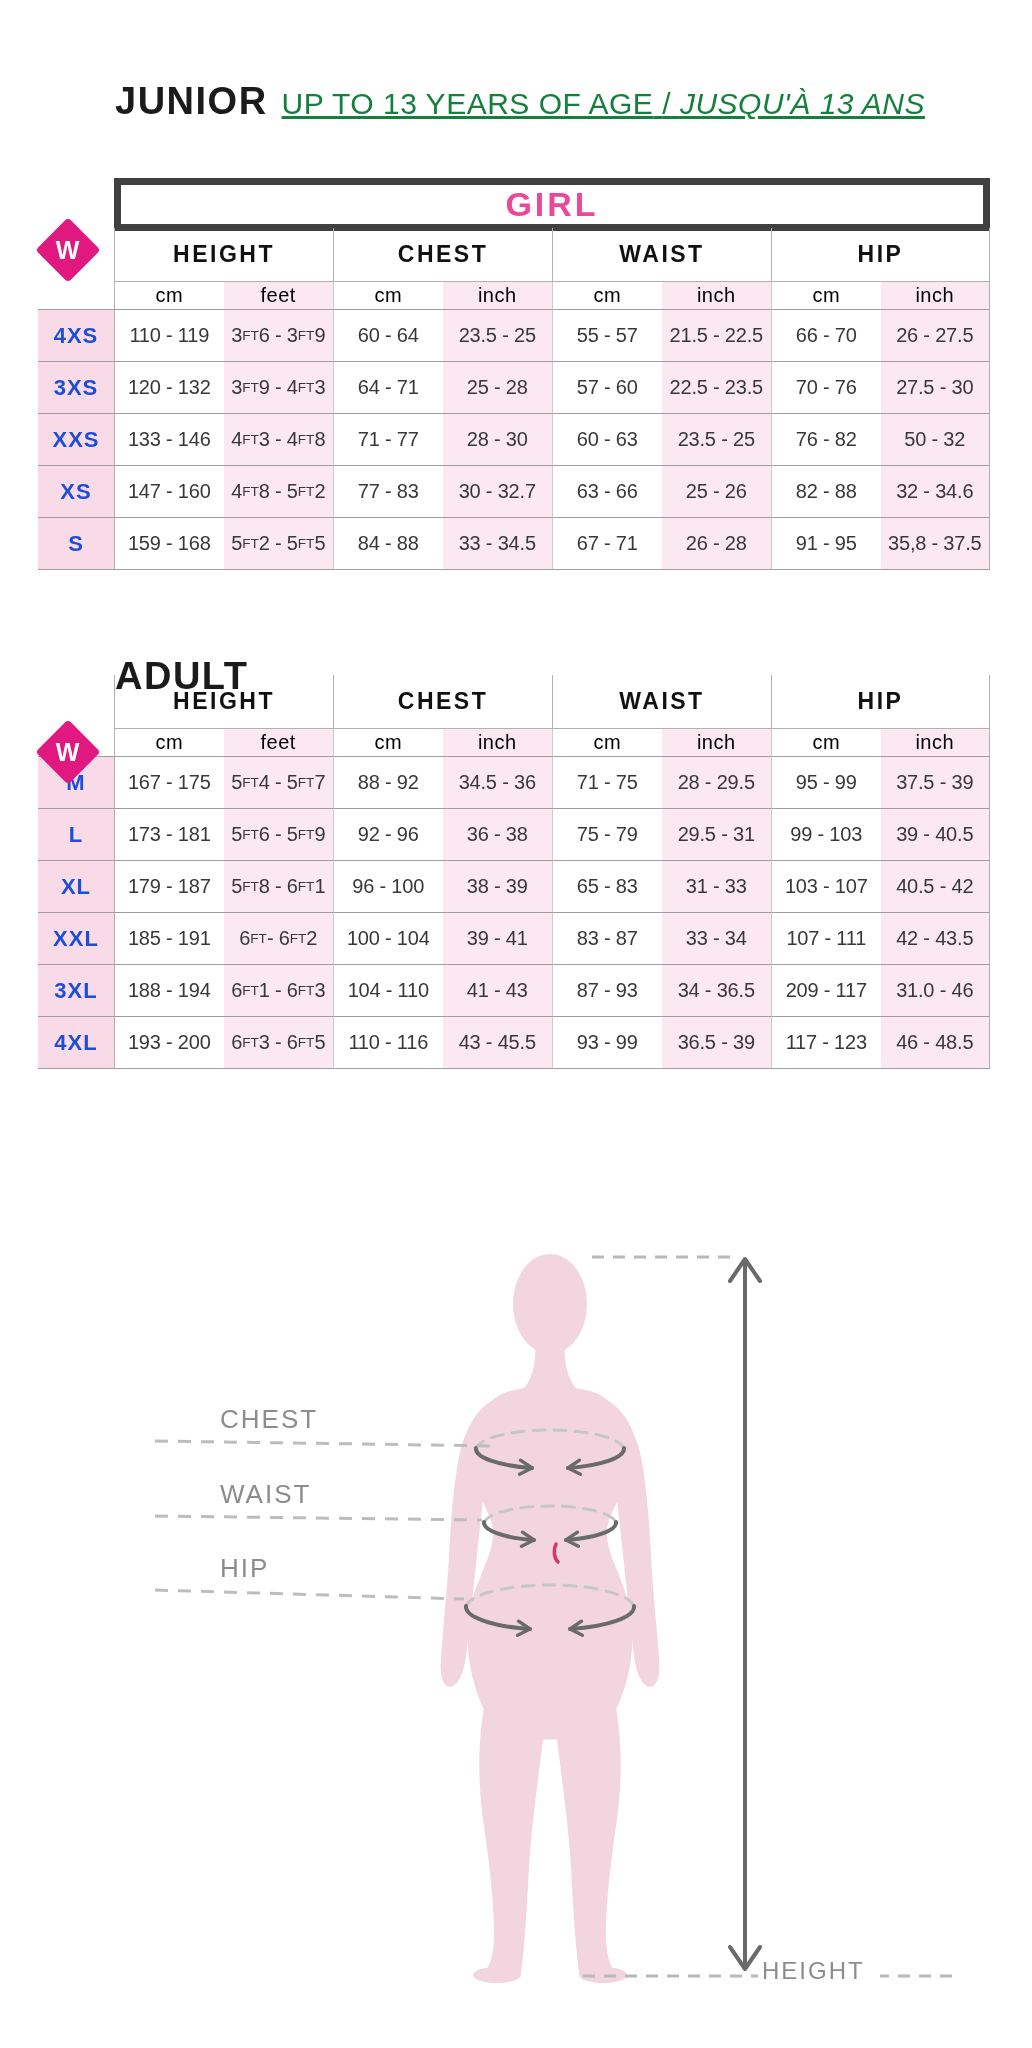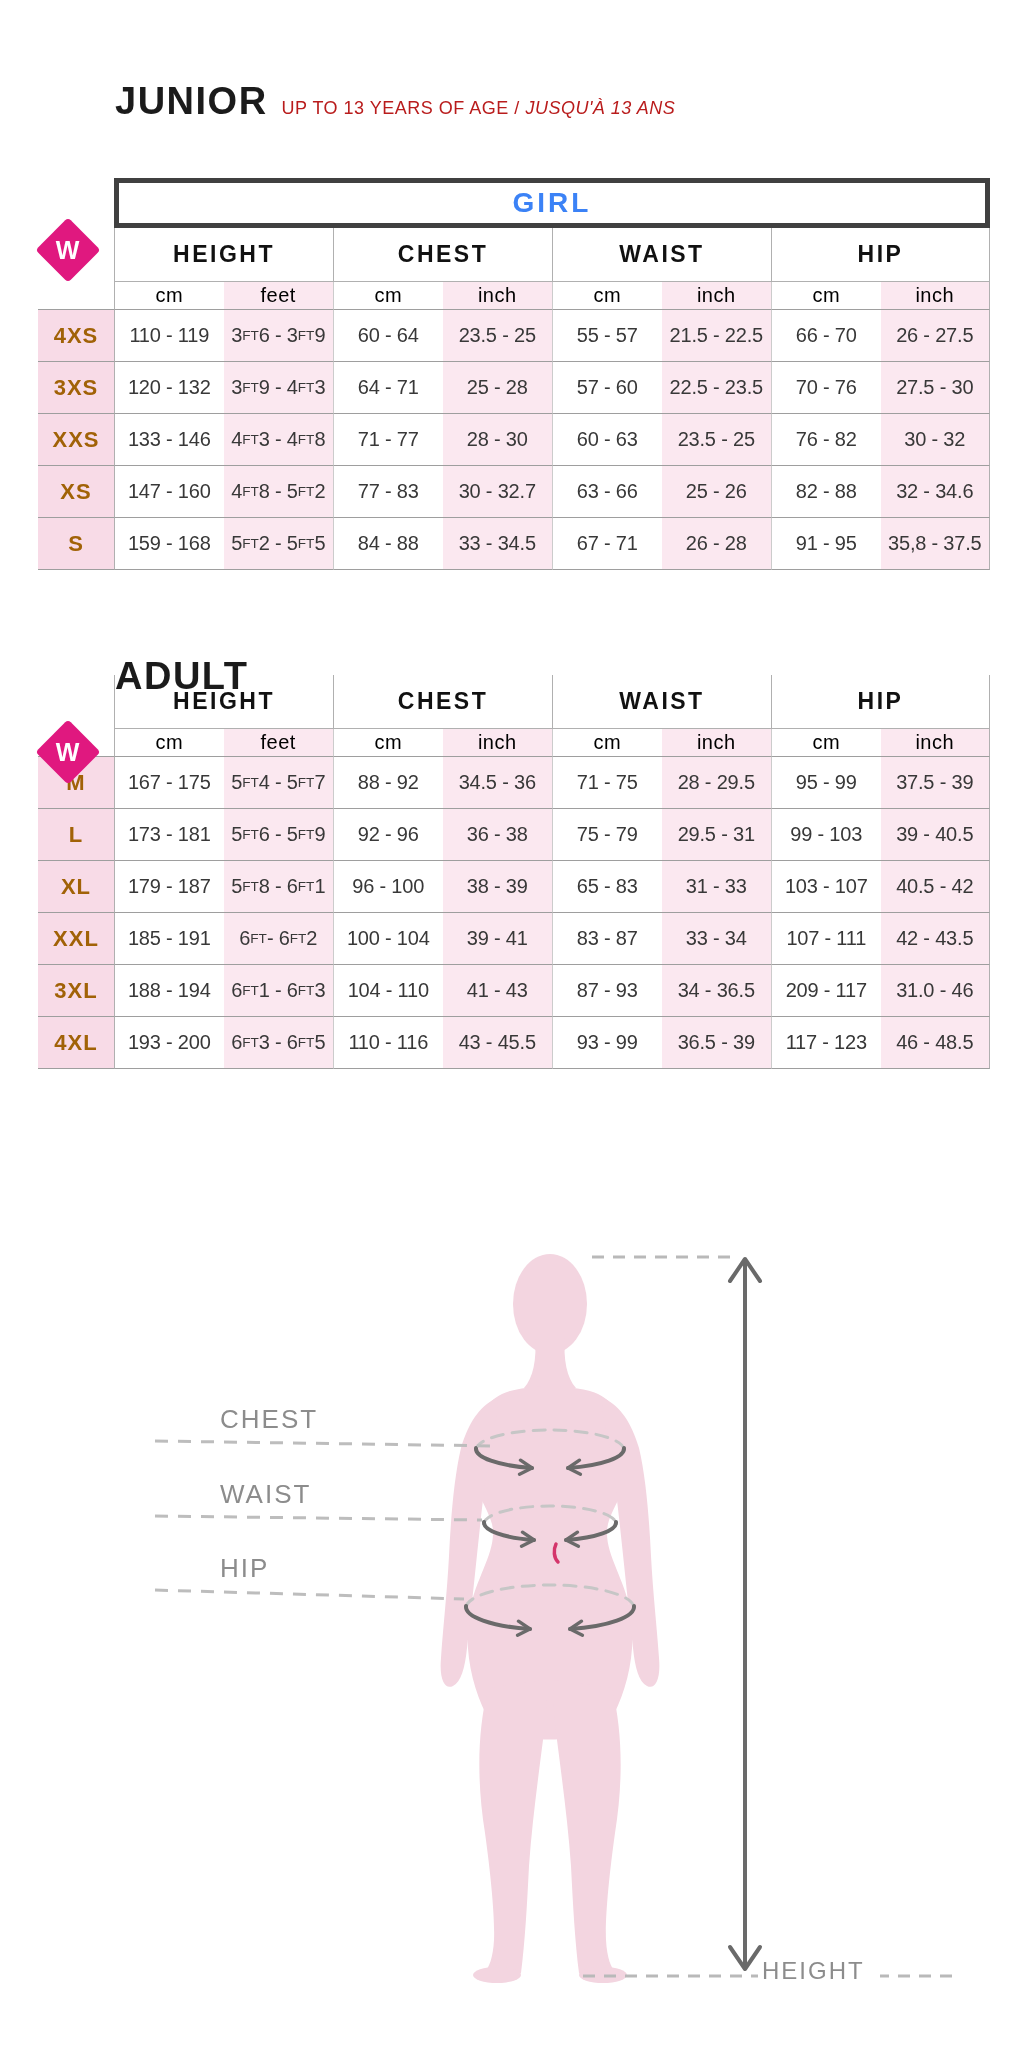--- a/index.html
+++ b/index.html
@@ -3,42 +3,42 @@
 <meta charset="utf-8">
 <style>
   html,body{margin:0;padding:0;background:#ffffff;}
   .page{
     position:relative;width:1032px;height:2048px;background:#ffffff;
     font-family:"Liberation Sans",sans-serif;overflow:hidden;
   }
   
   .sec-title{position:absolute;left:115px;display:flex;align-items:baseline;gap:14px;color:#1b1b1b;white-space:nowrap;}
   .title-big{font-size:38px;font-weight:800;letter-spacing:1.5px;}
-  .title-sub{font-size:18px;letter-spacing:0.5px;color:#b91c1c;}
+  .title-sub{font-size:30px;letter-spacing:0.5px;color:#15803d;text-decoration:underline;}
   .title-sub .fr{font-style:italic;}
   
   .size-table{position:absolute;left:38px;width:952px;}
   .trow{display:grid;grid-template-columns:76px repeat(8,1fr);}
   .cell{display:flex;align-items:center;justify-content:center;box-sizing:border-box;}
   .r-group{height:50px;}
   .r-meas{height:54px;}
   .r-units{height:28px;}
   .r-data{height:52px;}
-  .group-head{grid-column:2 / span 8;border:5px solid #404040;font-size:28px;font-weight:bold;letter-spacing:3px;color:#3b82f6;}
+  .group-head{grid-column:2 / span 8;border:7px solid #404040;font-size:34px;font-weight:bold;letter-spacing:3px;color:#ec4899;}
   .meas{grid-column:span 2;border-left:1px solid #b0b0b0;border-bottom:1px solid #b0b0b0;font-size:23px;font-weight:bold;letter-spacing:2.5px;color:#111;}
   .meas.last{border-right:1px solid #b0b0b0;}
   .r-units .cell,.r-data .cell{border-bottom:1px solid #9e9e9e;}
   .unit{font-size:20px;color:#000000;letter-spacing:0.5px;}
   .val{font-size:20px;color:#383838;letter-spacing:-0.2px;white-space:nowrap;}
   .ft{font-size:0.68em;letter-spacing:0;}
   .first{border-left:1px solid #b0b0b0;}
   .gsep{border-left:1px solid #cccccc;}
   .last{border-right:1px solid #b0b0b0;}
   .pinkcol{background:#FBE8F0;}
-  .slabel{background:#F8DBE7;font-size:22px;font-weight:bold;color:#a16207;letter-spacing:1px;}
+  .slabel{background:#F8DBE7;font-size:22px;font-weight:bold;color:#1d4ed8;letter-spacing:1px;}
   
   .logo{position:absolute;width:46px;height:46px;background:#E0187F;transform:rotate(45deg);border-radius:4px;display:flex;align-items:center;justify-content:center;}
   .logo span{transform:rotate(-45deg);color:#ffffff;font-weight:bold;font-size:25px;}
   
   .diagram{position:absolute;left:0;top:1228px;}
   .dlabel{font-family:"Liberation Sans",sans-serif;font-size:26px;fill:#8c8c8c;letter-spacing:2px;}
   .dlabel-small{font-family:"Liberation Sans",sans-serif;font-size:24px;fill:#8c8c8c;letter-spacing:2px;}
 </style>
 </head>
 <body>
@@ -101,21 +101,21 @@
       </div>
       <div class="trow r-data">
         <div class="cell slabel">XXS</div>
         <div class="cell val first">133 - 146</div>
         <div class="cell val pinkcol">4<span class="ft">FT</span>3 - 4<span class="ft">FT</span>8</div>
         <div class="cell val gsep">71 - 77</div>
         <div class="cell val pinkcol">28 - 30</div>
         <div class="cell val gsep">60 - 63</div>
         <div class="cell val pinkcol">23.5 - 25</div>
         <div class="cell val gsep">76 - 82</div>
-        <div class="cell val pinkcol last">30 - 32</div>
+        <div class="cell val pinkcol last">50 - 32</div>
       </div>
       <div class="trow r-data">
         <div class="cell slabel">XS</div>
         <div class="cell val first">147 - 160</div>
         <div class="cell val pinkcol">4<span class="ft">FT</span>8 - 5<span class="ft">FT</span>2</div>
         <div class="cell val gsep">77 - 83</div>
         <div class="cell val pinkcol">30 - 32.7</div>
         <div class="cell val gsep">63 - 66</div>
         <div class="cell val pinkcol">25 - 26</div>
         <div class="cell val gsep">82 - 88</div>

